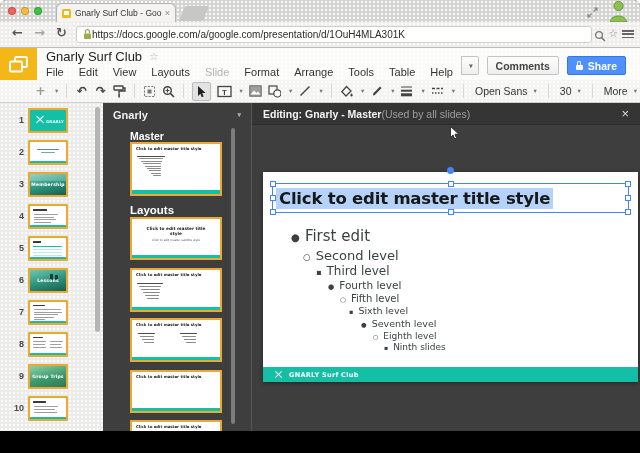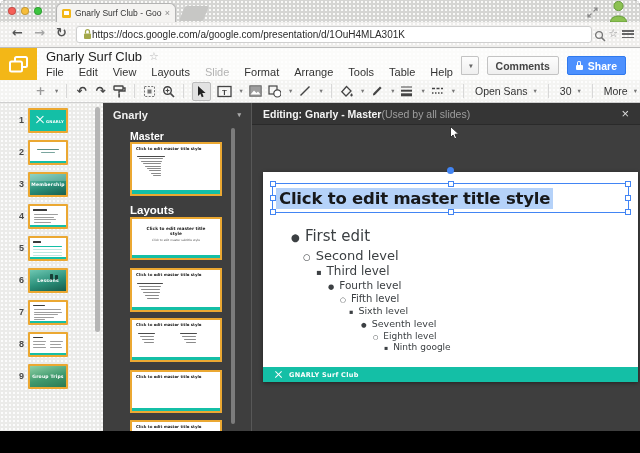--- a/index.html
+++ b/index.html
@@ -412,20 +412,30 @@
       </div>
     </div>
 
     <div class="f-row" style="top:261px">
       <span class="f-num">9</span>
       <div class="f-thumb photo-b">
         <span class="f-label">Group Trips</span>
       </div>
     </div>
 
+    <div class="f-row" style="top:293px">
+      <span class="f-num">10</span>
+      <div class="f-thumb">
+        <i class="ln" style="top:3px;left:3px;width:13px;height:1.8px;background:#3a3a3a"></i>
+        <i class="ln" style="top:8px;left:4px;width:24px;height:1px;background:#9e9e9e"></i>
+        <i class="ln" style="top:11px;left:4px;width:21px;height:1px;background:#9e9e9e"></i>
+        <i class="ln" style="top:14px;left:4px;width:23px;height:1px;background:#9e9e9e"></i>
+        <span class="tealbar"></span>
+      </div>
+    </div>
 
     <div class="f-scroll"></div>
   </div>
 
   <div class="masterpanel">
     <div class="mp-head">
       <span>Gnarly</span>
       <span class="caret">▾</span>
     </div>
 
@@ -538,21 +548,21 @@
         <div class="lvl l7">
             <span class="mk">●</span>
             <span>Seventh level</span>
           </div>
         <div class="lvl l8">
             <span class="mk">○</span>
             <span>Eighth level</span>
           </div>
         <div class="lvl l9">
             <span class="mk">▪</span>
-            <span>Ninth google</span>
+            <span>Ninth slides</span>
           </div>
       </div>
 
       <div class="slide-foot">
         <span class="sf-x">
             <i></i>
             <i></i>
           </span>
         <span class="sf-label">GNARLY Surf Club</span>
       </div>

